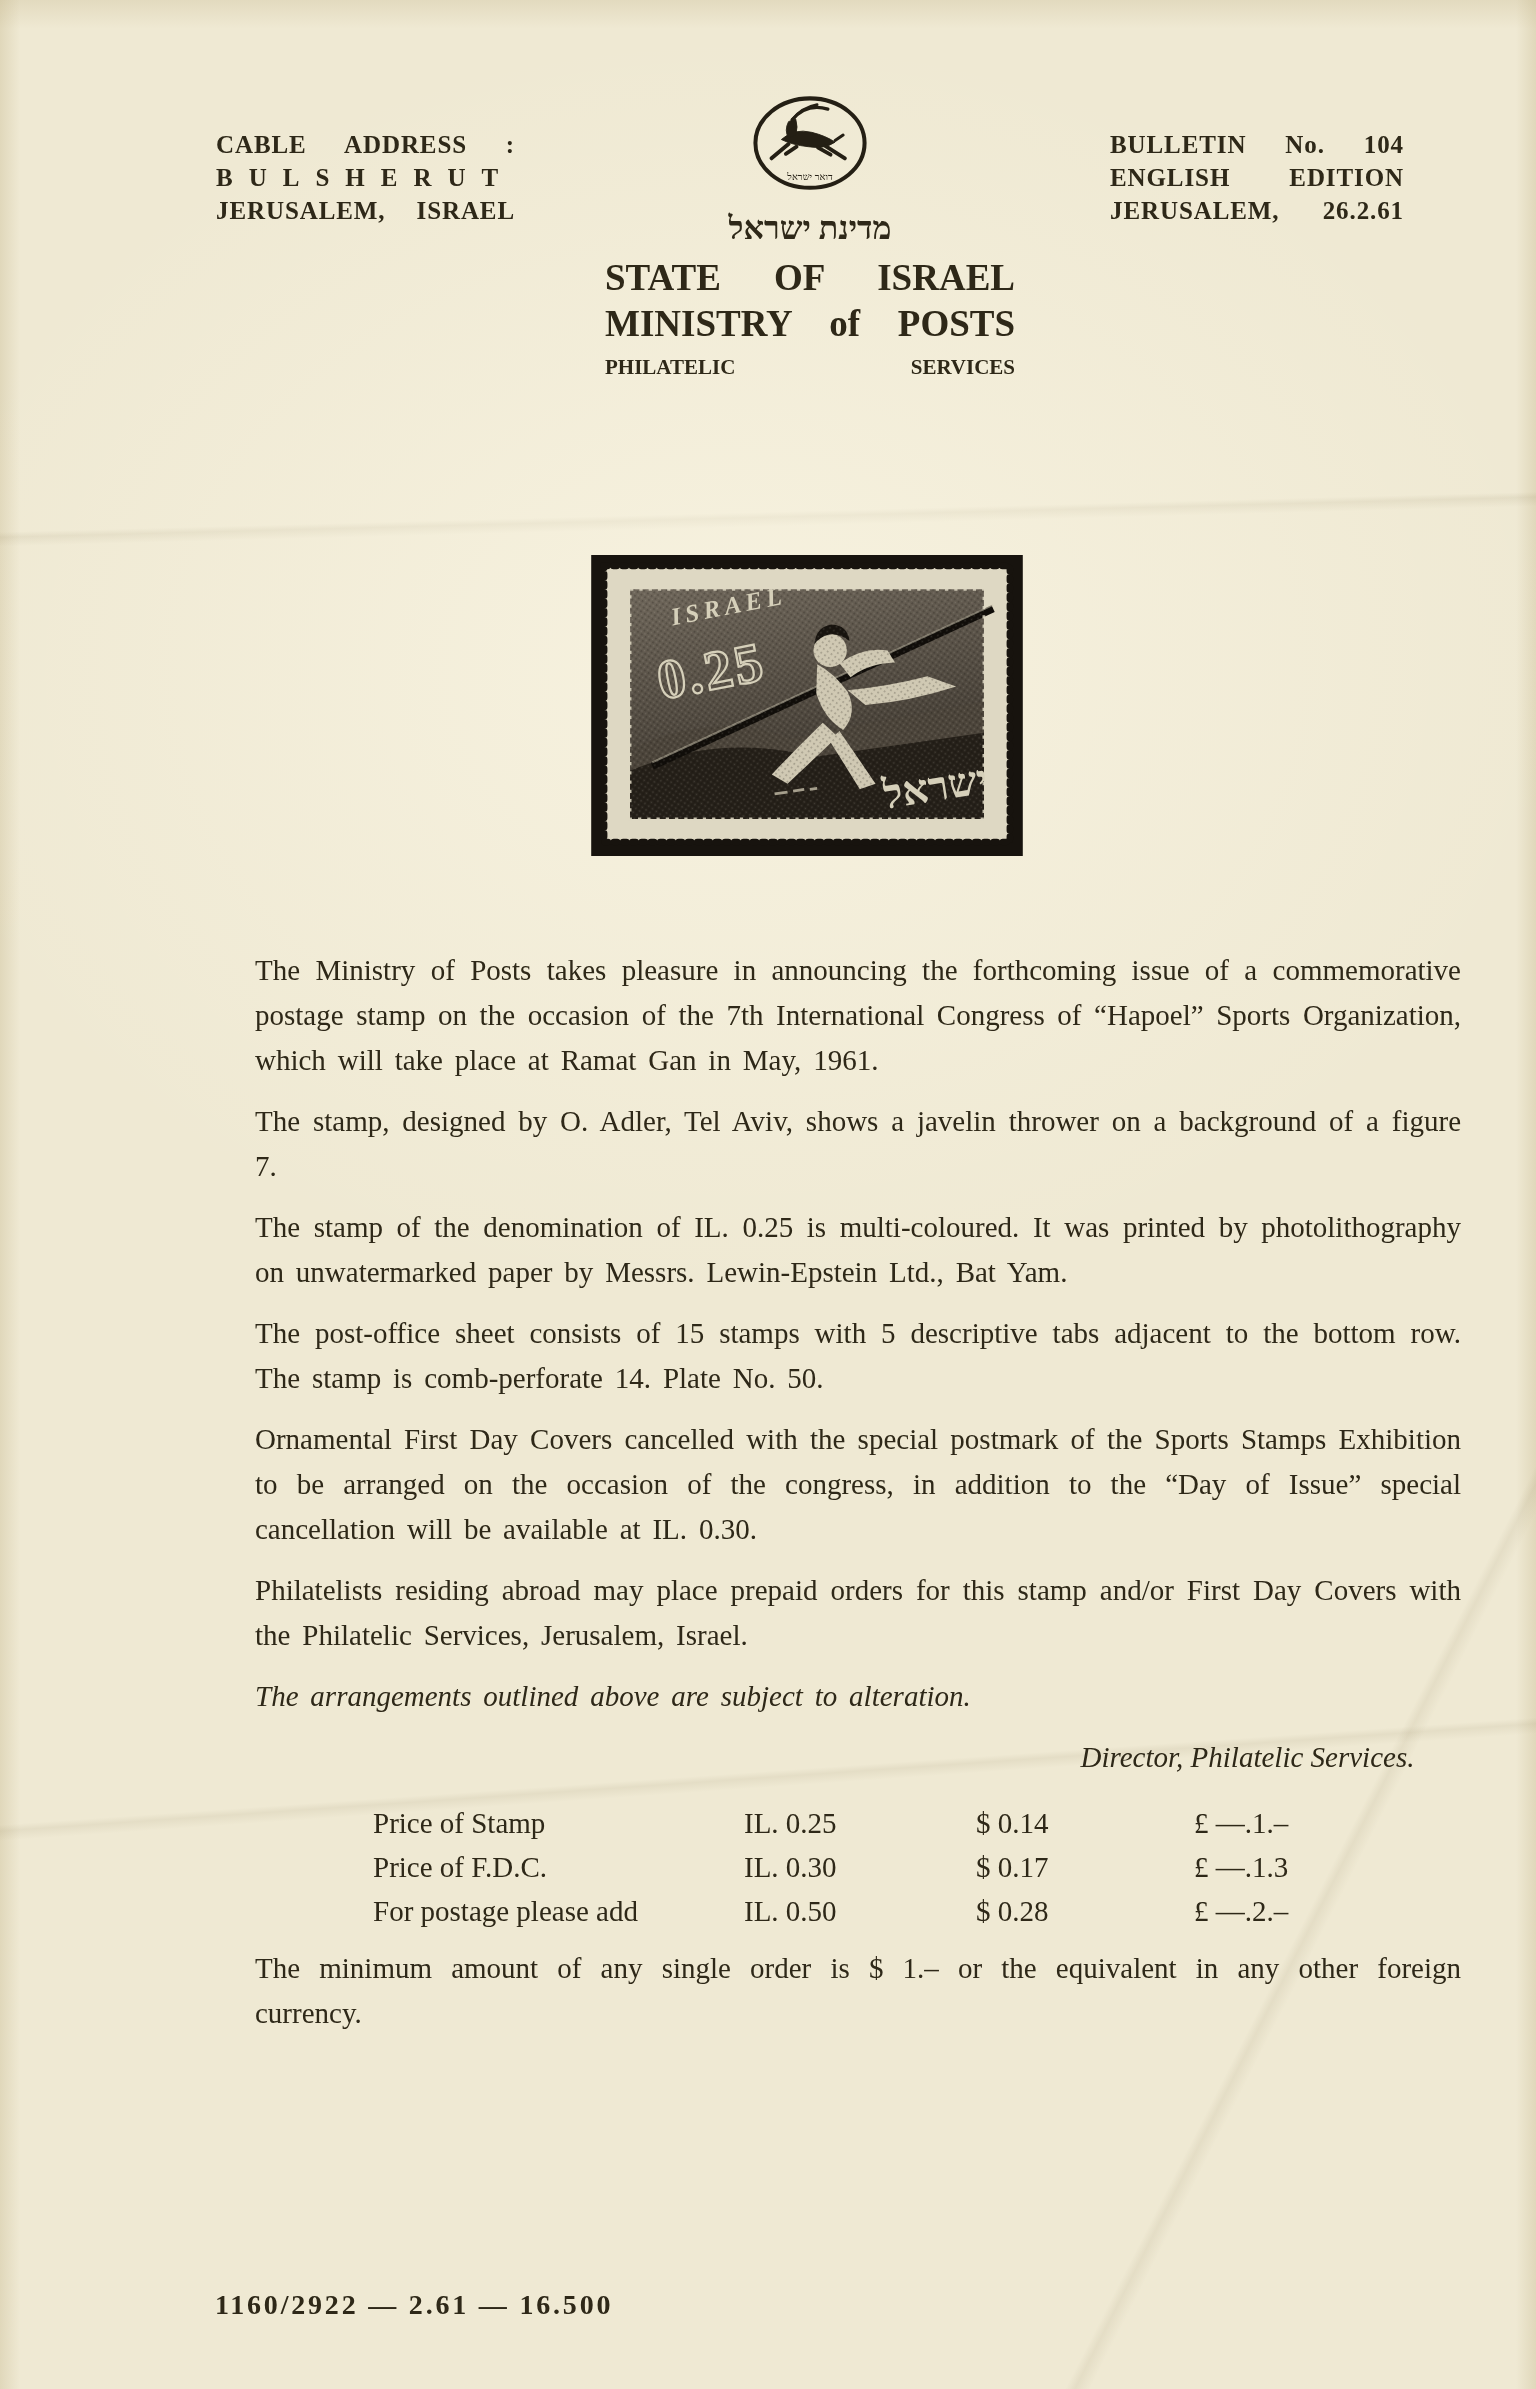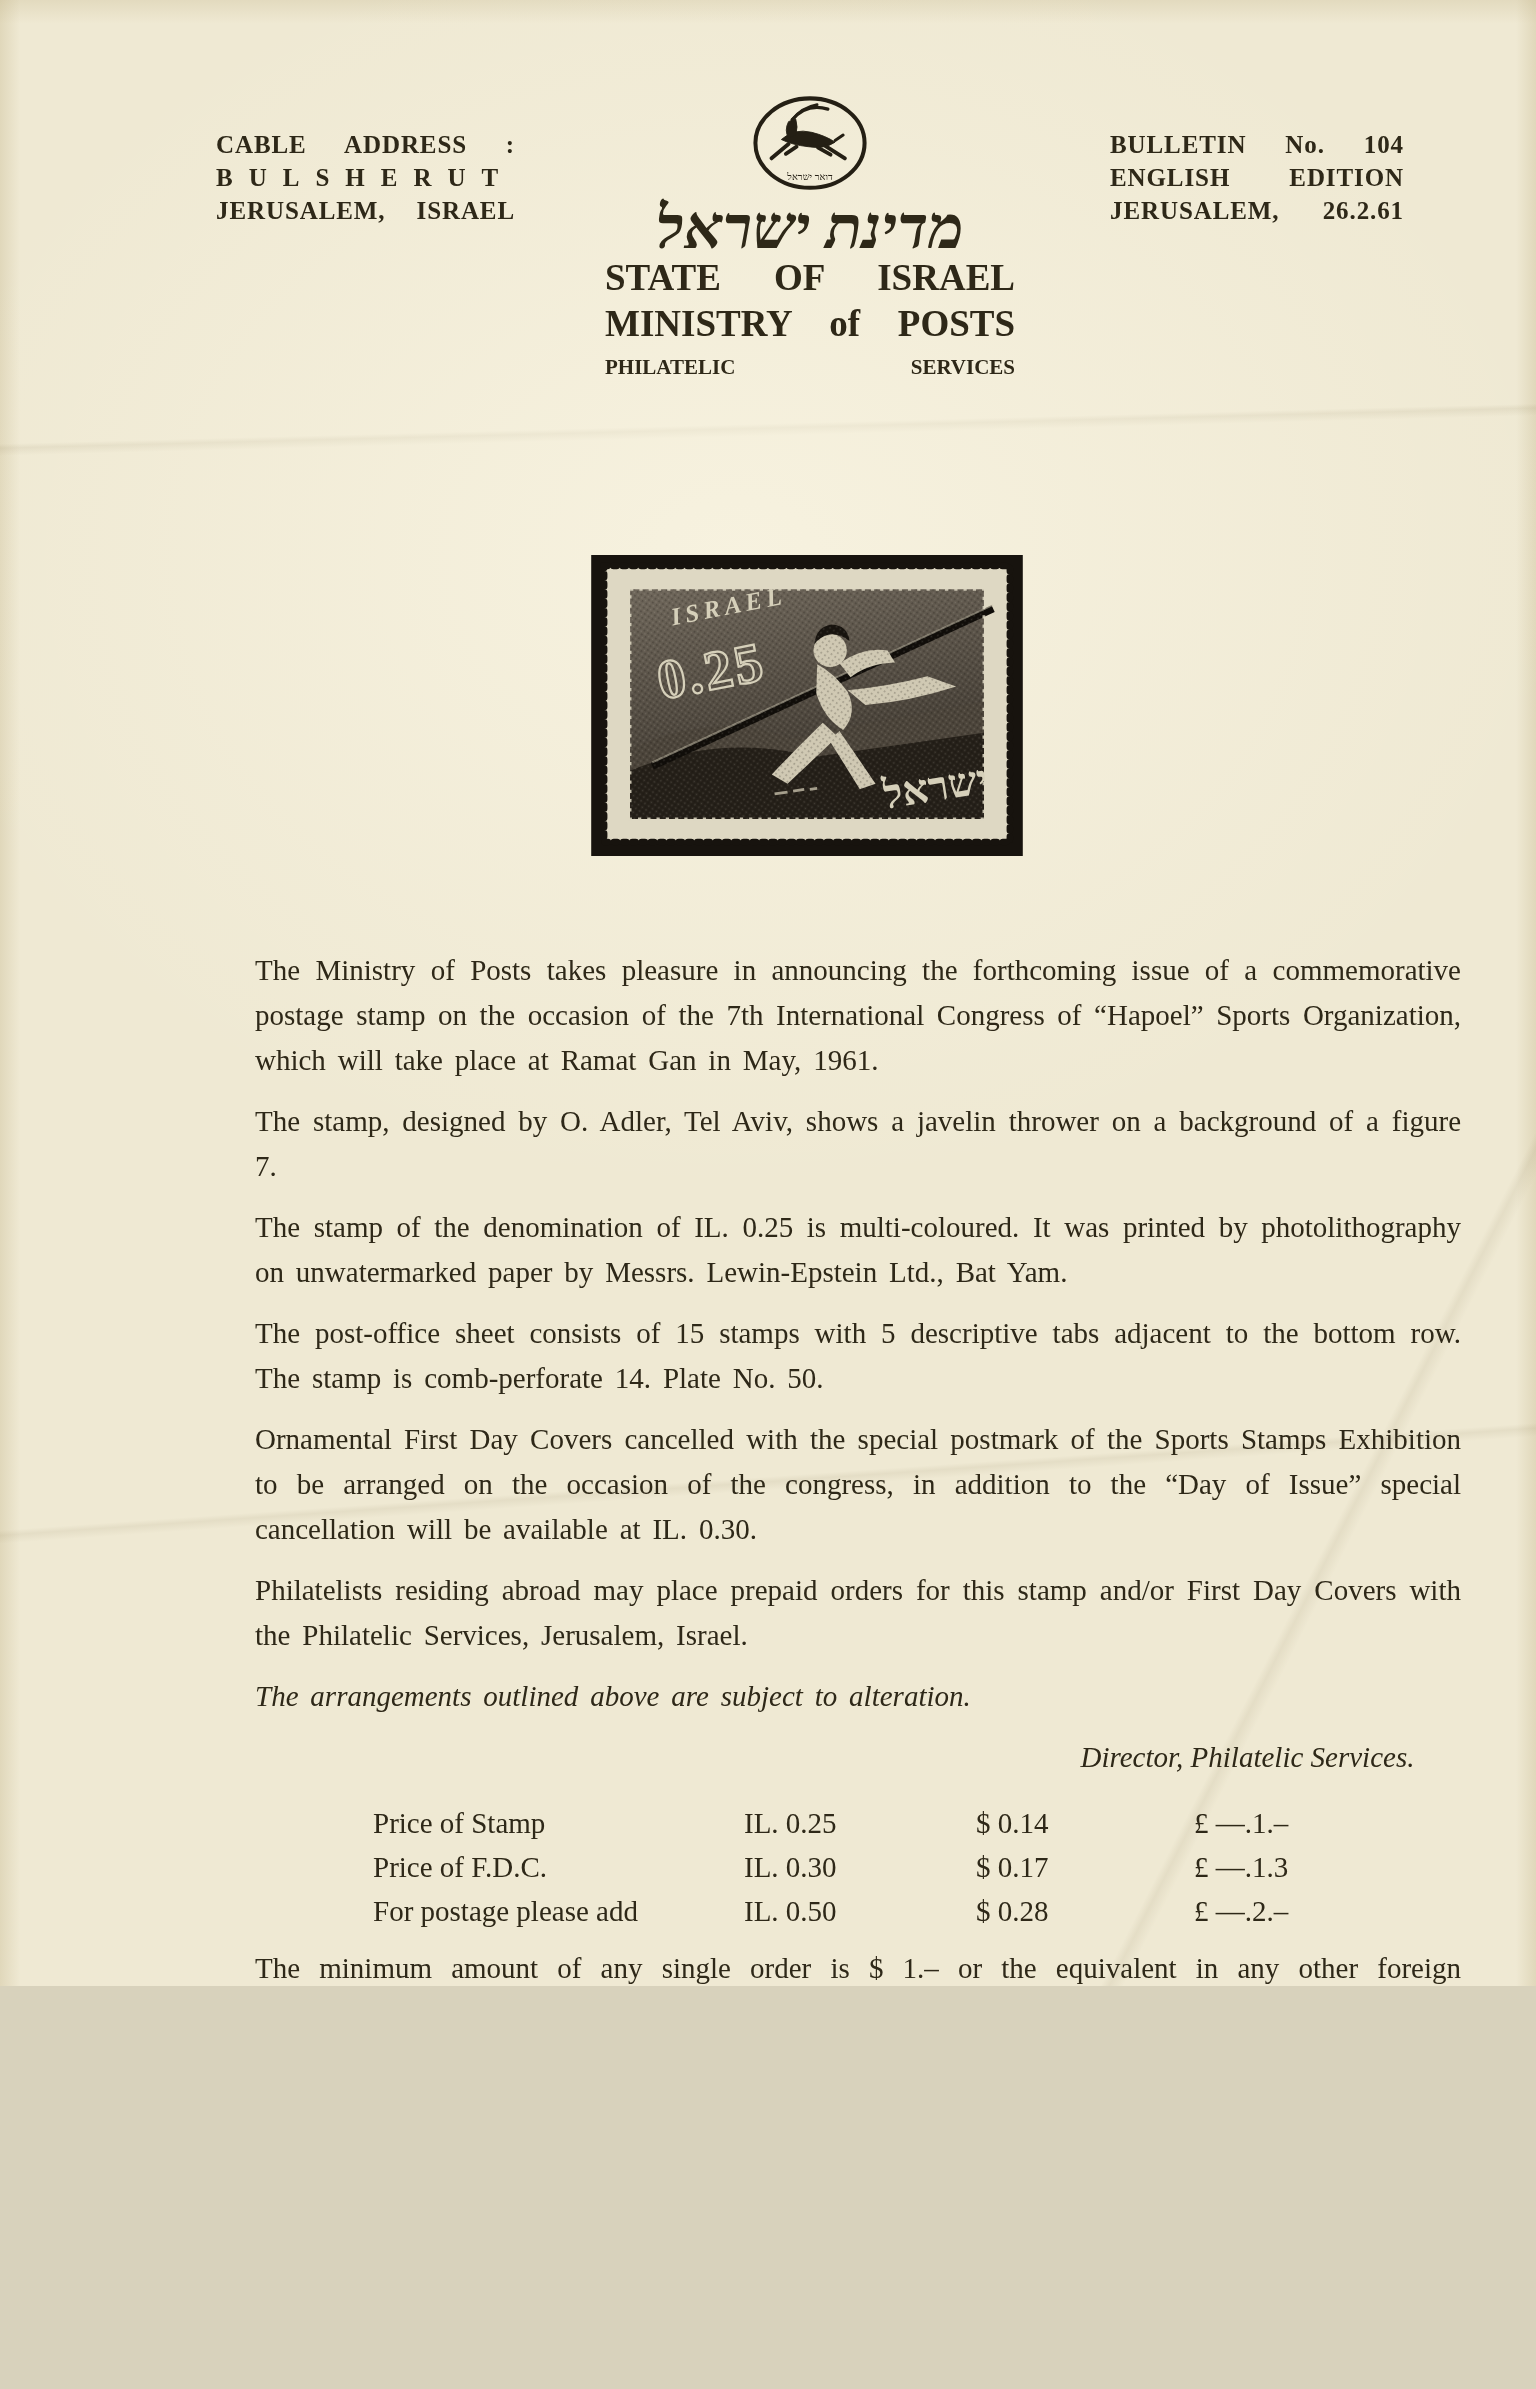--- a/index.html
+++ b/index.html
@@ -1,39 +1,39 @@
 <!DOCTYPE html>
 <html style="font-size:15px"><head>
 <meta charset="utf-8">
 <style>
   html,body{margin:0;padding:0;background:#d8d2bc;}
   .page{
     position:relative;
-    width:1536px;height:1986px;
+    width:1536px;height:2389px;
     background-color:#efe9d3;
     background-image:
       radial-gradient(ellipse 1159px 881px at 48% 28%, rgba(253,249,233,0.55), rgba(253,249,233,0) 72%),
       linear-gradient(178.5deg, rgba(0,0,0,0) 21.9%, rgba(120,105,65,0.10) 22.12%, rgba(0,0,0,0) 22.5%),
       linear-gradient(176deg, rgba(0,0,0,0) 73.1%, rgba(120,105,65,0.09) 73.35%, rgba(0,0,0,0) 73.75%),
       linear-gradient(117deg, rgba(0,0,0,0) 82.9%, rgba(120,105,65,0.09) 83.25%, rgba(0,0,0,0) 83.8%),
       linear-gradient(to right, rgba(190,175,130,0.30), rgba(0,0,0,0) 1.3%, rgba(0,0,0,0) 98.7%, rgba(190,175,130,0.30)),
       linear-gradient(to bottom, rgba(190,175,130,0.25), rgba(0,0,0,0) 1.2%);
     font-family:"Liberation Serif", serif;
     color:#2e2818;
     overflow:hidden;
   }
   
   .corner{position:absolute;top:128px;font-size:25px;font-weight:bold;line-height:33px;letter-spacing:0.9px;}
   .cable{left:216px;width:299px;}
   .bulletin{left:1110px;width:294px;}
   .spread{text-align:justify;text-align-last:justify;}
   .ls-wide{letter-spacing:16px;white-space:nowrap;}
   .org{position:absolute;left:605px;top:93px;width:410px;text-align:center;}
   .org-logo{display:block;margin:0 auto 5.6px auto;}
-  .org-hebrew{font-size:60px;font-weight:bold;line-height:54px;direction:rtl;font-style:italic;}
+  .org-hebrew{font-size:32px;font-weight:bold;line-height:54px;direction:rtl;}
   .org-line1,.org-line2{font-size:37px;font-weight:bold;line-height:46px;}
   .org-line3{font-size:21px;font-weight:bold;line-height:41px;}
   
   .stamp{position:absolute;left:591px;top:555px;width:432px;height:301px;}
   .stamp svg{display:block;}
   .stamp text{font-family:"Liberation Serif", serif;}
   
   .main{position:absolute;left:211px;top:948px;width:1206px;font-size:29px;line-height:45px;margin-left:44px;}
   .main p{margin:0 0 16px 0;text-align:justify;word-spacing:4.6px;}
   .note{font-style:italic;margin-bottom:18.6px !important;text-align:left;}

